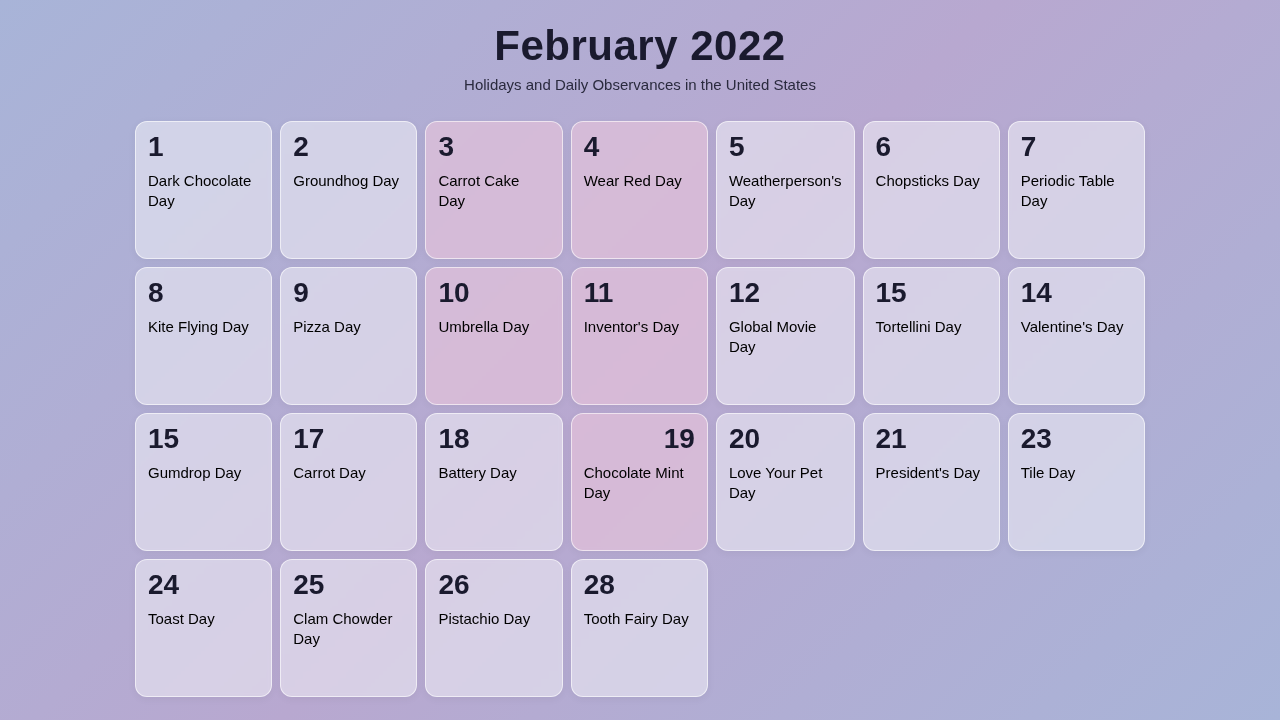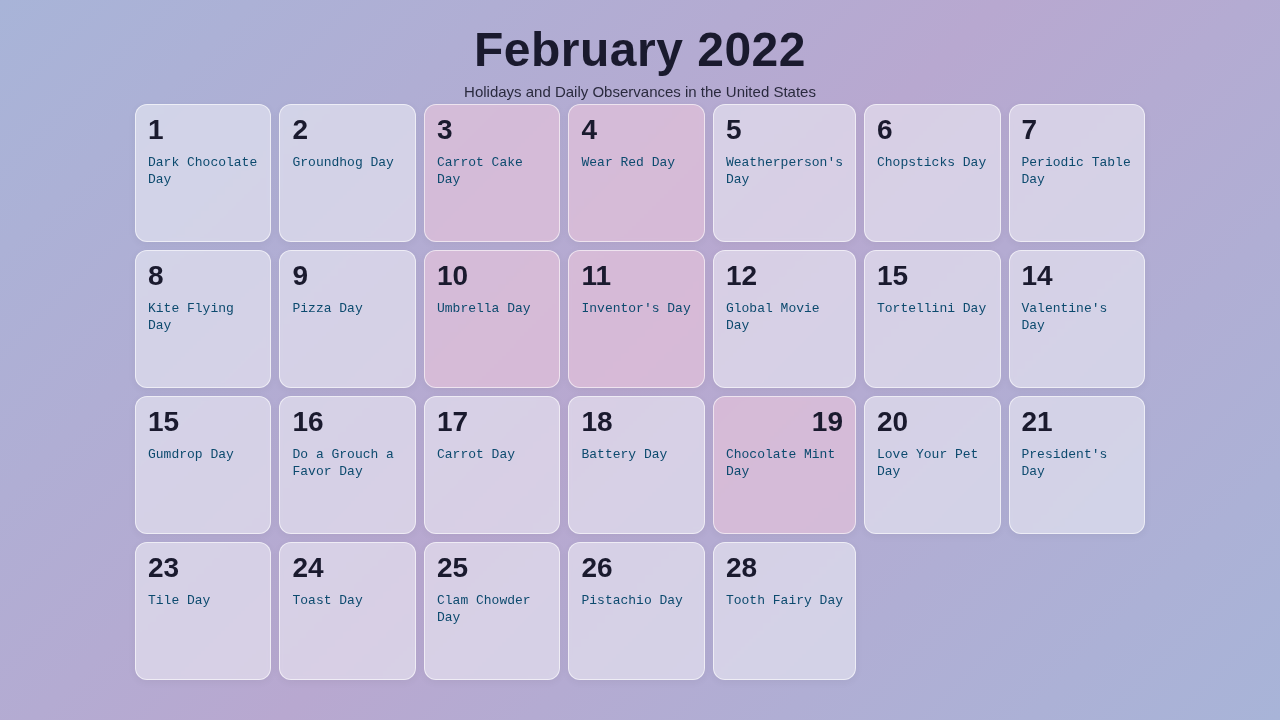--- a/index.html
+++ b/index.html
@@ -9,32 +9,32 @@
       height: 720px;
       background: linear-gradient(135deg, #a8b4d8 0%, #b8a8d0 50%, #a8b4d8 100%);
       font-family: 'Arial', sans-serif;
       display: flex;
       flex-direction: column;
       align-items: center;
       overflow: hidden;
     }
 
     #page-title {
-      font-size: 48px;
+      font-size: 42px;
       font-weight: 900;
       color: #1a1a2e;
       margin-top: 22px;
       margin-bottom: 6px;
       letter-spacing: 0.5px;
     }
 
     #page-subtitle {
       font-size: 15px;
       color: #2a2a3e;
-      margin-bottom: 4px;
+      margin-bottom: 28px;
       font-weight: 400;
     }
 
     .calendar-grid {
       display: grid;
       grid-template-columns: repeat(7, 1fr);
       grid-template-rows: repeat(4, 1fr);
       gap: 8px;
       width: 1010px;
       padding: 0;
@@ -63,25 +63,24 @@
 
     .day-number {
       font-size: 28px;
       font-weight: 700;
       color: #1a1a2e;
       line-height: 1.1;
       margin-bottom: 8px;
     }
 
     .day-event {
-      font-size: 13px;
-      color: #0c4a6e;
+      font-size: 15px;
+      color: #000000;
       line-height: 1.35;
       font-weight: 400;
-      font-family: Liberation Mono, monospace;
     }
   </style>
 </head>
 <body>
 
 <div id="page-title">February 2022</div>
 <div id="page-subtitle">Holidays and Daily Observances in the United States</div>
 
 <div class="calendar-grid">
 <div class="day-cell">
@@ -138,24 +137,20 @@
     </div>
     <div class="day-cell">
       <div class="day-number">14</div>
       <div class="day-event">Valentine's Day</div>
     </div>
     <div class="day-cell">
       <div class="day-number">15</div>
       <div class="day-event">Gumdrop Day</div>
     </div>
     <div class="day-cell">
-      <div class="day-number">16</div>
-      <div class="day-event">Do a Grouch a Favor Day</div>
-    </div>
-    <div class="day-cell">
       <div class="day-number">17</div>
       <div class="day-event">Carrot Day</div>
     </div>
     <div class="day-cell">
       <div class="day-number">18</div>
       <div class="day-event">Battery Day</div>
     </div>
     <div class="day-cell pink bold-date">
       <div class="day-number">19</div>
       <div class="day-event">Chocolate Mint Day</div>

